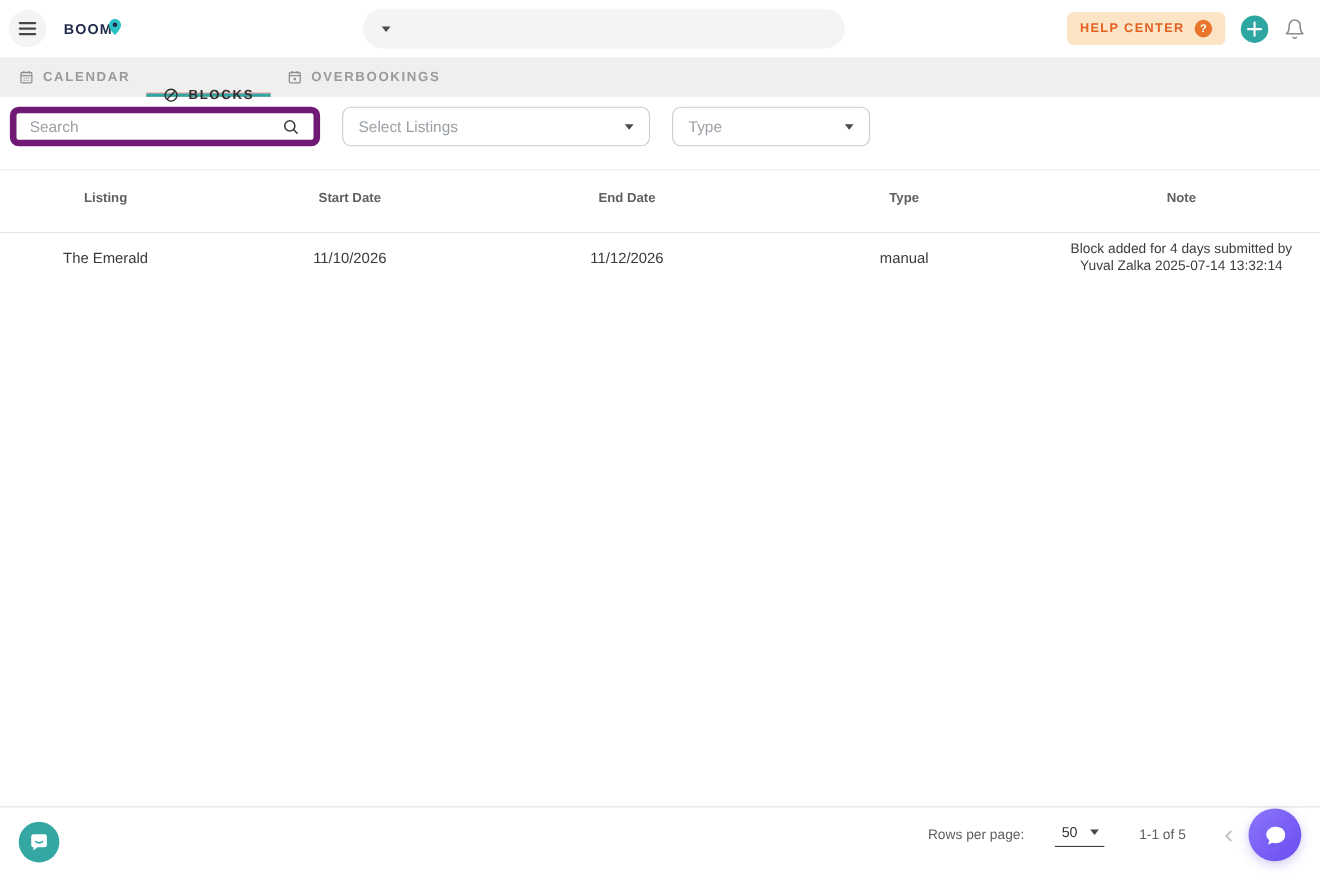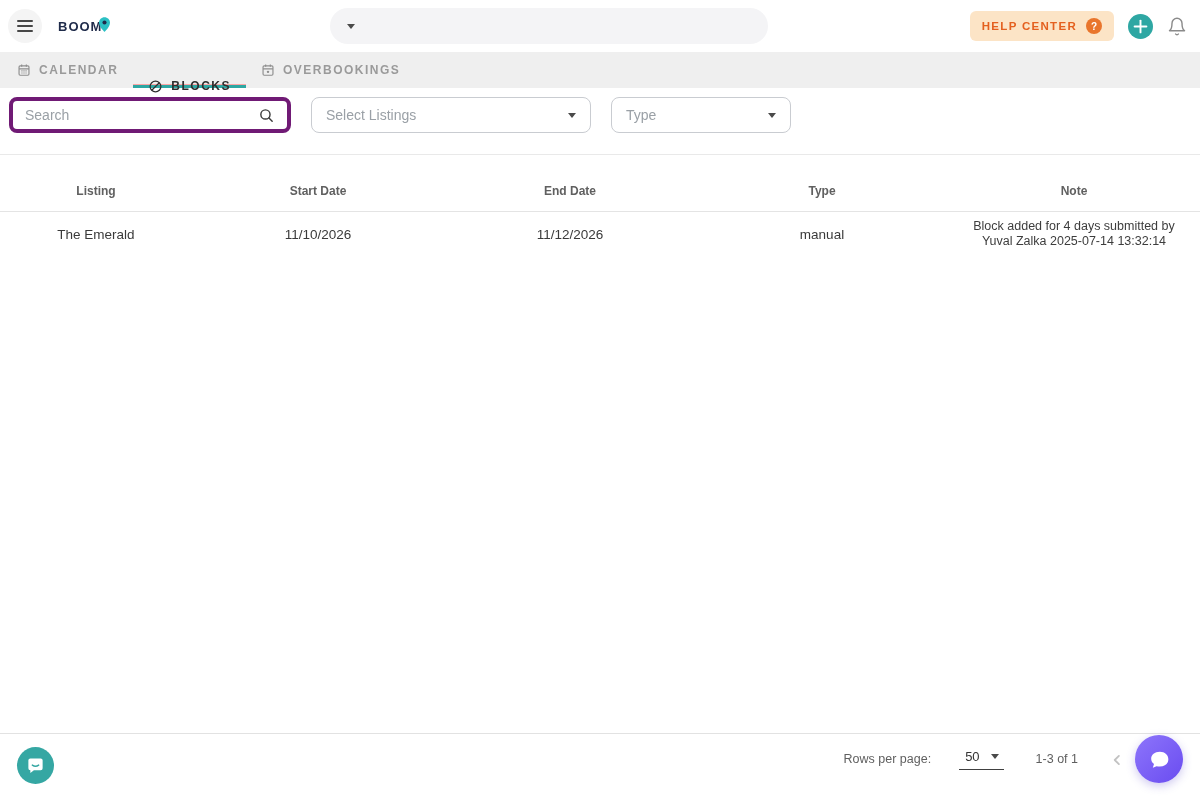--- a/index.html
+++ b/index.html
@@ -40,34 +40,34 @@
   .tabbar { height:36px; background:#efefef; display:flex; padding-left:2px; }
   .tab { display:flex; align-items:center; gap:8px; padding:0 15px; border:none; background:transparent;
          font-family:inherit; font-size:12px; font-weight:600; letter-spacing:1.5px; color:#9a9a9a;
          cursor:pointer; }
   .tab svg { color:#8f8f8f; }
   .tab.active { background:#fca5a5; color:#2f2f2f; box-shadow:inset 0 -3px 0 #2ea7a3;margin-top:32px; }
   .tab.active svg { color:#2f2f2f; }
 
   
   .filters { display:flex; padding:9px 0 0 9px; }
-  .filter-search { width:282px; height:36px; border:4px solid #701a75; border-radius:8px;
+  .filter-search { width:282px; height:36px; border:6px solid #701a75; border-radius:8px;
                    display:flex; align-items:center; padding:0 12px; background:#fff; }
   .filter-search input { flex:1; border:none; outline:none; background:transparent;
                          font-size:14px; color:#333; font-family:inherit; }
   .filter-search input::placeholder { color:#9aa0a6; }
   .filter-select { height:36px; border:1px solid #c9ccd1; border-radius:8px; background:#fff;
                    display:flex; align-items:center; justify-content:space-between;
                    padding:0 14px; margin-left:20px; font-size:14px; color:#9aa0a6; cursor:pointer; }
   .filter-select.listings { width:280px; }
   .filter-select.type { width:180px; }
 
   
   .blocks-table { margin-top:21px; border-top:1px solid #e9e9e9; }
-  .thead { display:flex; height:57px; align-items:flex-end; padding-bottom:13px;
+  .thead { display:flex; height:57px; align-items:flex-end; padding-bottom:24px;
            border-bottom:1px solid #e4e4e4; }
   .th { font-size:12px; font-weight:700; color:#606060; text-align:center; }
   .trow { display:flex; align-items:center; min-height:44px; padding:5px 0; cursor:pointer; }
   .td { font-size:13.5px; color:#3a3a3a; text-align:center; }
   .c1 { width:16%; } .c2 { width:21%; } .c3 { width:21%; } .c4 { width:21%; } .c5 { width:21%; }
   .td.note { font-size:12.5px; line-height:1.2; padding:0 22px; color:#3d3d3d; }
 
   
   .footer { position:absolute; left:0; right:0; bottom:0; height:67px; background:#fff;
             border-top:1px solid #e2e2e2; display:flex; justify-content:flex-end;
@@ -196,21 +196,21 @@
     <div class="td c5 note">Block added for 4 days submitted by Yuval Zalka 2025-07-14 13:32:14</div>
   </div>
 </section>
 
 <footer class="footer">
   <span class="rows-label">Rows per page:</span>
   <button class="rpp-select">
     <span class="rpp-value">50</span>
     <span class="rpp-caret"></span>
   </button>
-  <span class="range">1-3 of 1</span>
+  <span class="range">1-1 of 5</span>
   <button class="page-btn prev">
     <svg width="18" height="18" viewBox="0 0 24 24" fill="none" stroke="#c2c2c2" stroke-width="2.4" stroke-linecap="round" stroke-linejoin="round">
       <polyline points="14.5 6.5 9 12 14.5 17.5"></polyline>
     </svg>
   </button>
   <button class="page-btn next">
     <svg width="18" height="18" viewBox="0 0 24 24" fill="none" stroke="#c2c2c2" stroke-width="2.4" stroke-linecap="round" stroke-linejoin="round">
       <polyline points="9.5 6.5 15 12 9.5 17.5"></polyline>
     </svg>
   </button>

